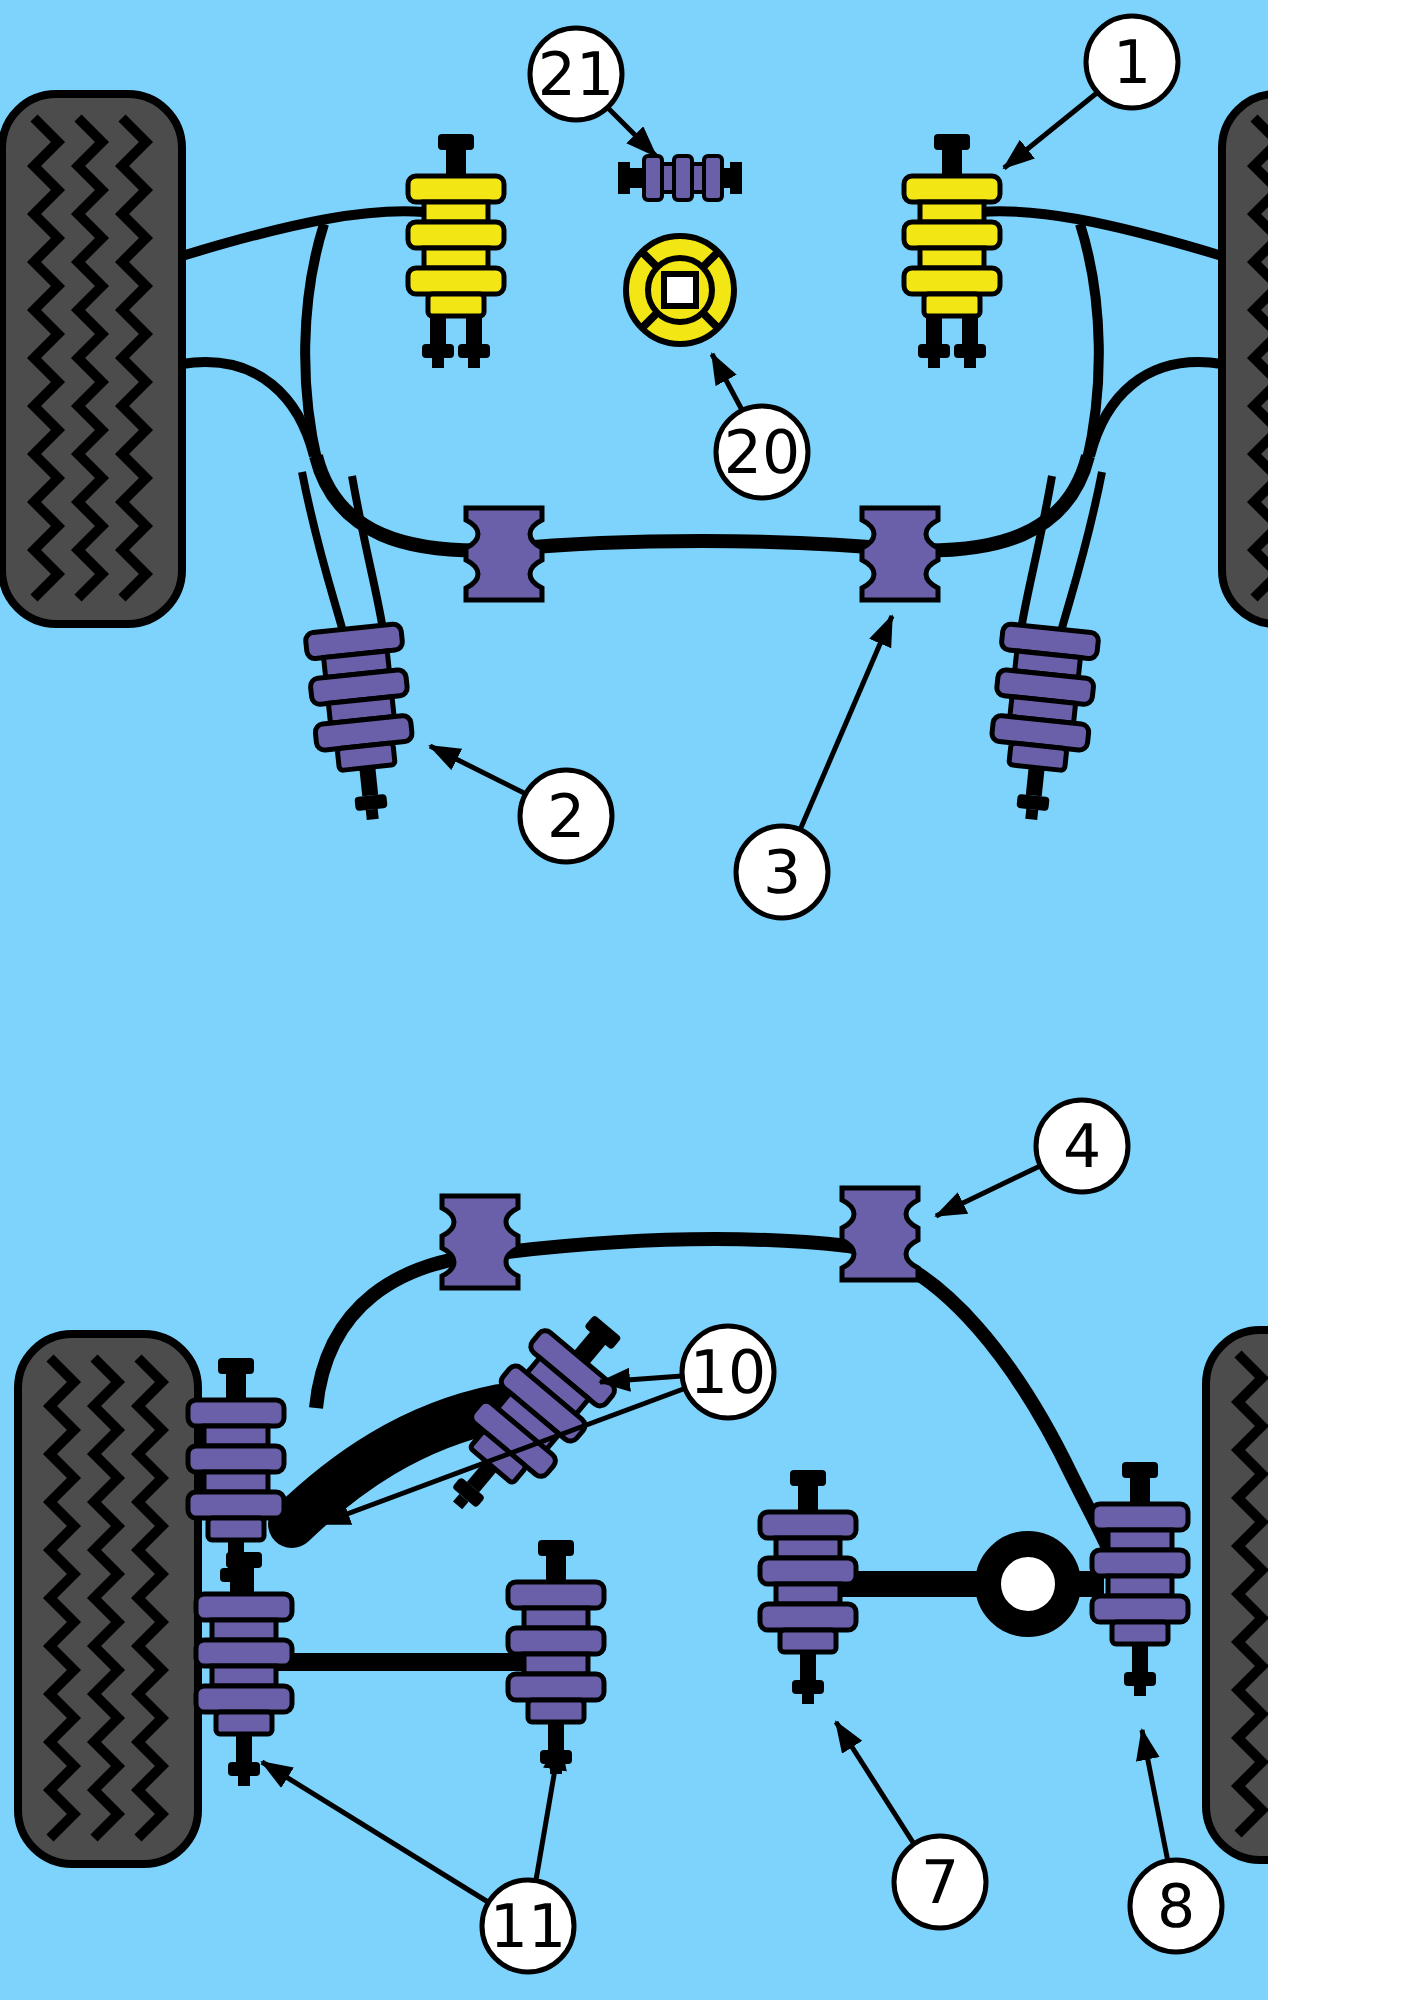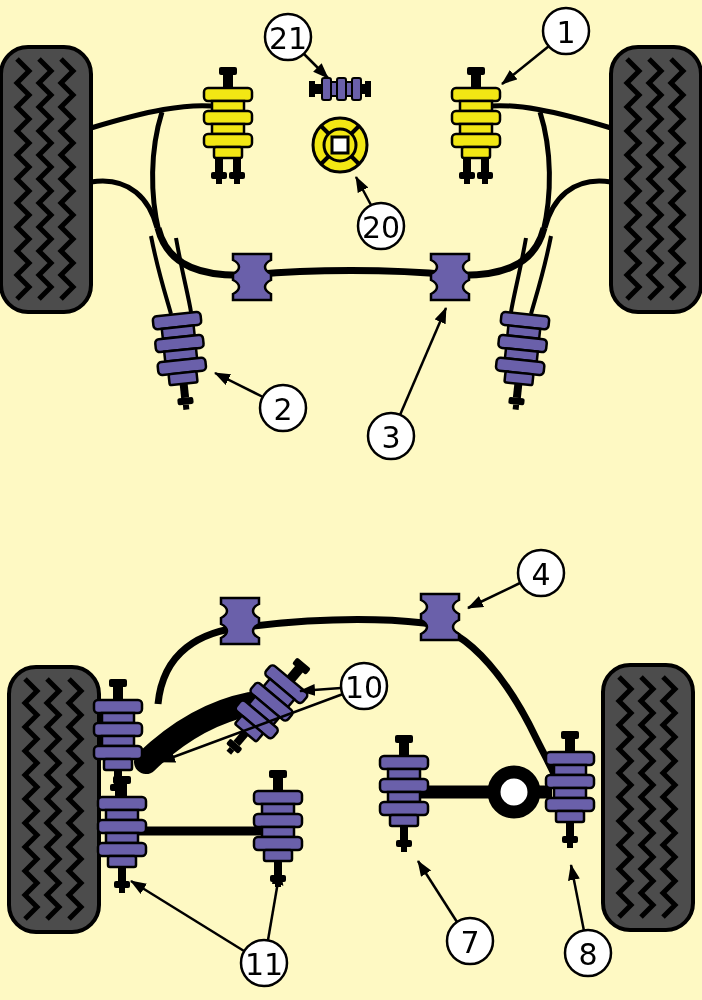--- a/index.html
+++ b/index.html
@@ -1,16 +1,16 @@
 <!DOCTYPE html>
 <html><head>
 <meta charset="utf-8">
 <style>
   html,body{margin:0;padding:0;background:#ffffff;}
-  .canvas{width:702px;height:1000px;background:#fef9c3;position:relative;overflow:hidden;}
+  .canvas{width:634px;height:1000px;background:#7dd3fc;position:relative;overflow:hidden;}
   svg{display:block;}
   .callout circle{fill:#ffffff;stroke:#000000;stroke-width:2.5;}
   .callout text{
     font-family:"DejaVu Sans","Liberation Sans",sans-serif;
     font-size:30px;fill:#000000;text-anchor:middle;dominant-baseline:central;
   }
   .arrow{stroke:#000000;stroke-width:2.5;fill:none;}
   .linework{stroke:#000000;fill:none;}
 </style>
 </head>

